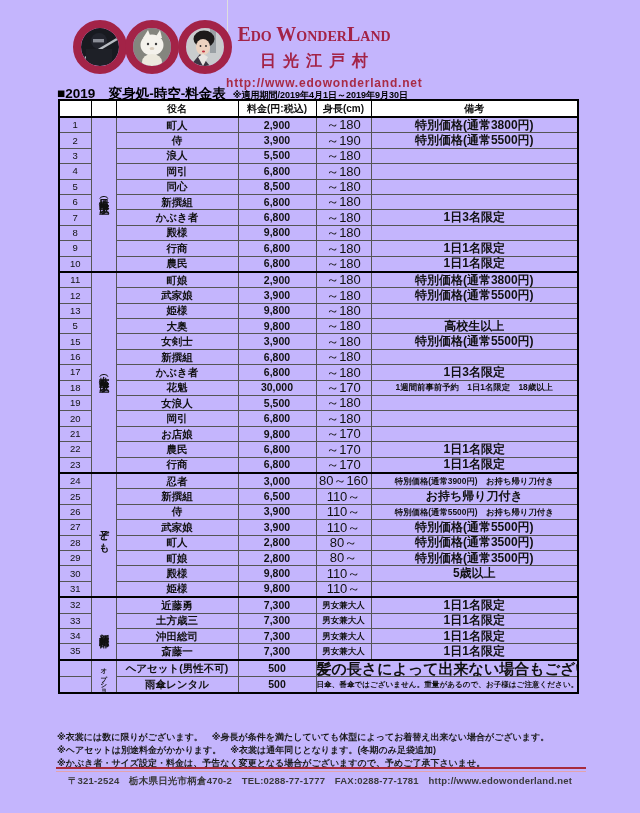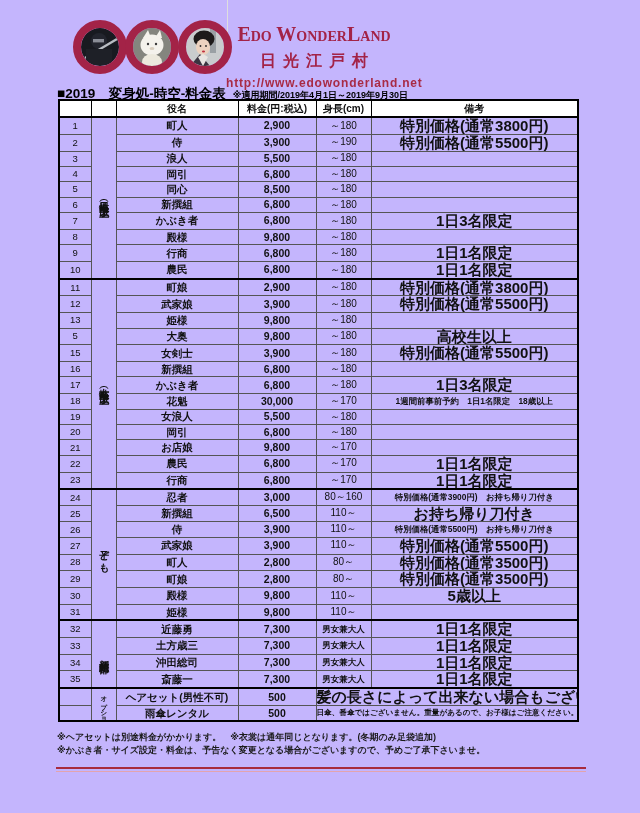--- a/index.html
+++ b/index.html
@@ -42,23 +42,23 @@
   .price-table tr.group-start td { border-top:2px solid #000; }
   .price-table td.c-no   { font-size:9.5px; color:#111; }
   .price-table td.c-grp  {
     font-weight:bold; font-size:10px; letter-spacing:1px;
     writing-mode:vertical-rl; text-align:center; vertical-align:middle;
     padding:2px 0;
   }
   .price-table td.c-grp.opt { font-size:6.5px; font-weight:bold; letter-spacing:0; }
   .price-table td.c-role { font-weight:bold; font-size:10.5px; }
   .price-table td.c-price{ font-weight:bold; font-size:10.5px; }
-  .price-table td.c-h    { font-size:10px; }
+  .price-table td.c-h    { font-size:13px; }
   .price-table td.c-h.adult { font-weight:bold; font-size:8.5px; }
-  .price-table td.c-rem  { font-weight:bold; font-size:15px; }
+  .price-table td.c-rem  { font-weight:bold; font-size:12px; }
   .price-table td.c-rem.small { font-size:8.4px; }
   .price-table td.c-optnote { font-weight:bold; font-size:15px; }
   .price-table td.c-optnote.small { font-size:7.6px; }
   
   .notes { position:absolute; left:57px; top:731px; width:540px; }
   .note-line { font-weight:bold; font-size:9px; line-height:13.2px; color:#1a1a1a; white-space:nowrap; }
   
   .footer-rule {
     position:absolute; left:56px; top:767px; width:530px; height:2px;
     border-top:2px solid #a82b3d; border-bottom:1px solid #e3a4ad;
@@ -411,19 +411,21 @@
         <tr>
           <td class="c-no"></td>
           <td class="c-role">雨傘レンタル</td>
           <td class="c-price">500</td>
           <td class="c-optnote small" colspan="2">日傘、番傘ではございません。重量があるので、お子様はご注意ください。</td>
         </tr>
       </tbody>
   </table>
 
   <div class="notes">
+    <div class="note-line">※衣裳には数に限りがございます。　※身長が条件を満たしていても体型によってお着替え出来ない場合がございます。</div>
     <div class="note-line">※ヘアセットは別途料金がかかります。　※衣裳は通年同じとなります。(冬期のみ足袋追加)</div>
     <div class="note-line">※かぶき者・サイズ設定・料金は、予告なく変更となる場合がございますので、予めご了承下さいませ。</div>
   </div>
 
   <div class="footer-rule"></div>
+  <div class="footer-address">〒321-2524　栃木県日光市柄倉470-2　TEL:0288-77-1777　FAX:0288-77-1781　http://www.edowonderland.net</div>
 
 </div>
 
 </body></html>

